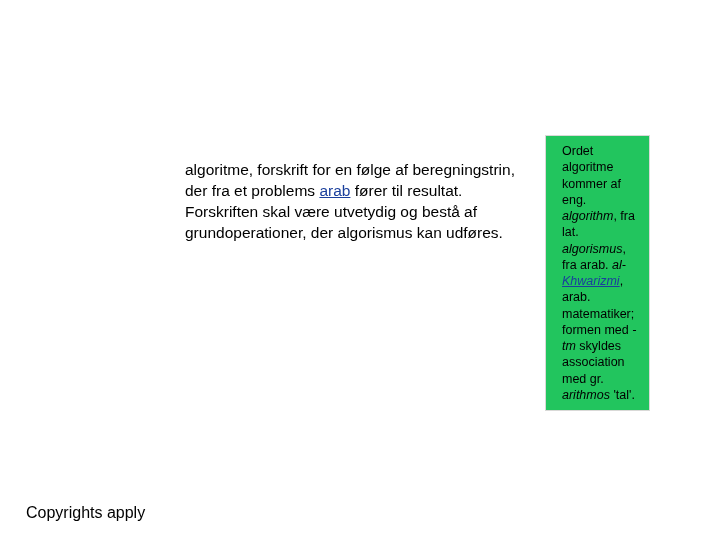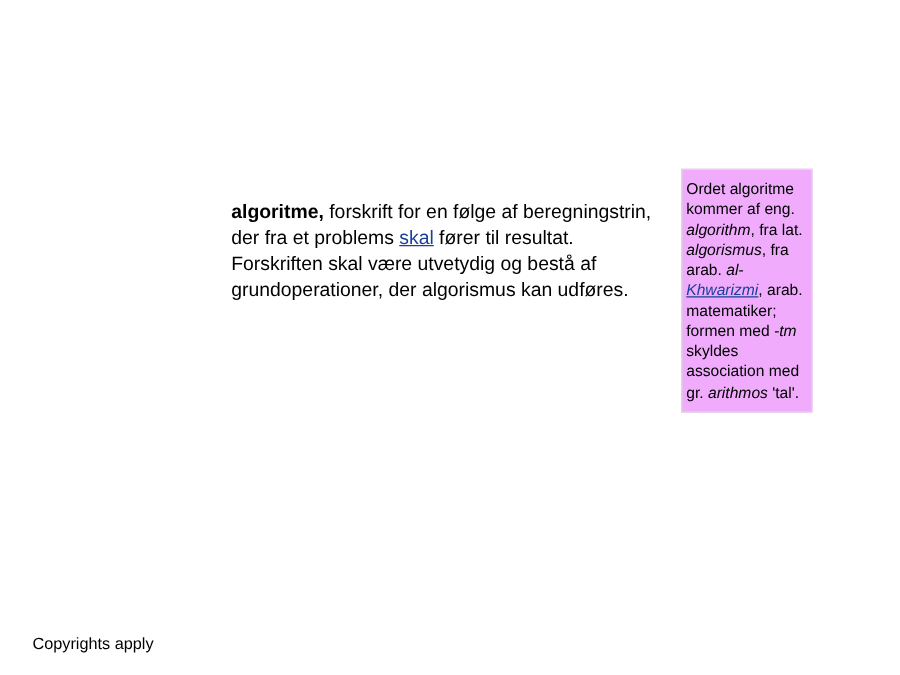--- a/index.html
+++ b/index.html
@@ -23,53 +23,53 @@
     width: 545px;
     padding-left: 185px;
     padding-right: 20px;
   }
   .main-text {
     font-size: 15.5px;
     line-height: 1.35;
     color: #000;
   }
   .main-text .headword {
-    font-weight: bold;
+    font-weight: normal;
   }
   .link {
     color: #1a3f9c;
     text-decoration: underline;
     cursor: pointer;
   }
   .sidebar {
     width: 105px;
-    background: #f0abfc;
+    background: #22c55e;
     border: 1px solid #d9d9d7;
-    padding: 7px 6px 7px 3px;
+    padding: 7px 6px 7px 16px;
     font-size: 12.5px;
     line-height: 1.3;
     color: #000;
     margin-top: -25px;
   }
   .sidebar em { font-style: italic; }
   .footer {
     position: absolute;
     left: 26px;
     bottom: 18px;
-    font-size: 13px;
+    font-size: 16px;
     color: #000;
   }
 </style>
 </head>
 <body>
 
 <div class="content-area">
   <div class="main-column">
     <p class="main-text">
-      <span class="headword">algoritme,</span><span> forskrift for en følge af beregningstrin, der fra et problems </span><a class="link">skal</a><span> fører til resultat. Forskriften skal være utvetydig og bestå af grundoperationer, der algorismus kan udføres.</span>
+      <span class="headword">algoritme,</span><span> forskrift for en følge af beregningstrin, der fra et problems </span><a class="link">arab</a><span> fører til resultat. Forskriften skal være utvetydig og bestå af grundoperationer, der algorismus kan udføres.</span>
     </p>
   </div>
   <div class="sidebar">
     <span>Ordet algoritme kommer af eng. </span><em>algorithm</em><span>, fra lat. </span><em>algorismus</em><span>, fra arab. </span><em>al-</em><a class="link"><em>Khwarizmi</em></a><span>, arab. matematiker; formen med </span><em>-tm</em><span> skyldes association med gr. </span><em>arithmos</em><span> 'tal'.</span>
   </div>
 </div>
 
 <div class="footer">Copyrights apply</div>
 
 </body></html>

